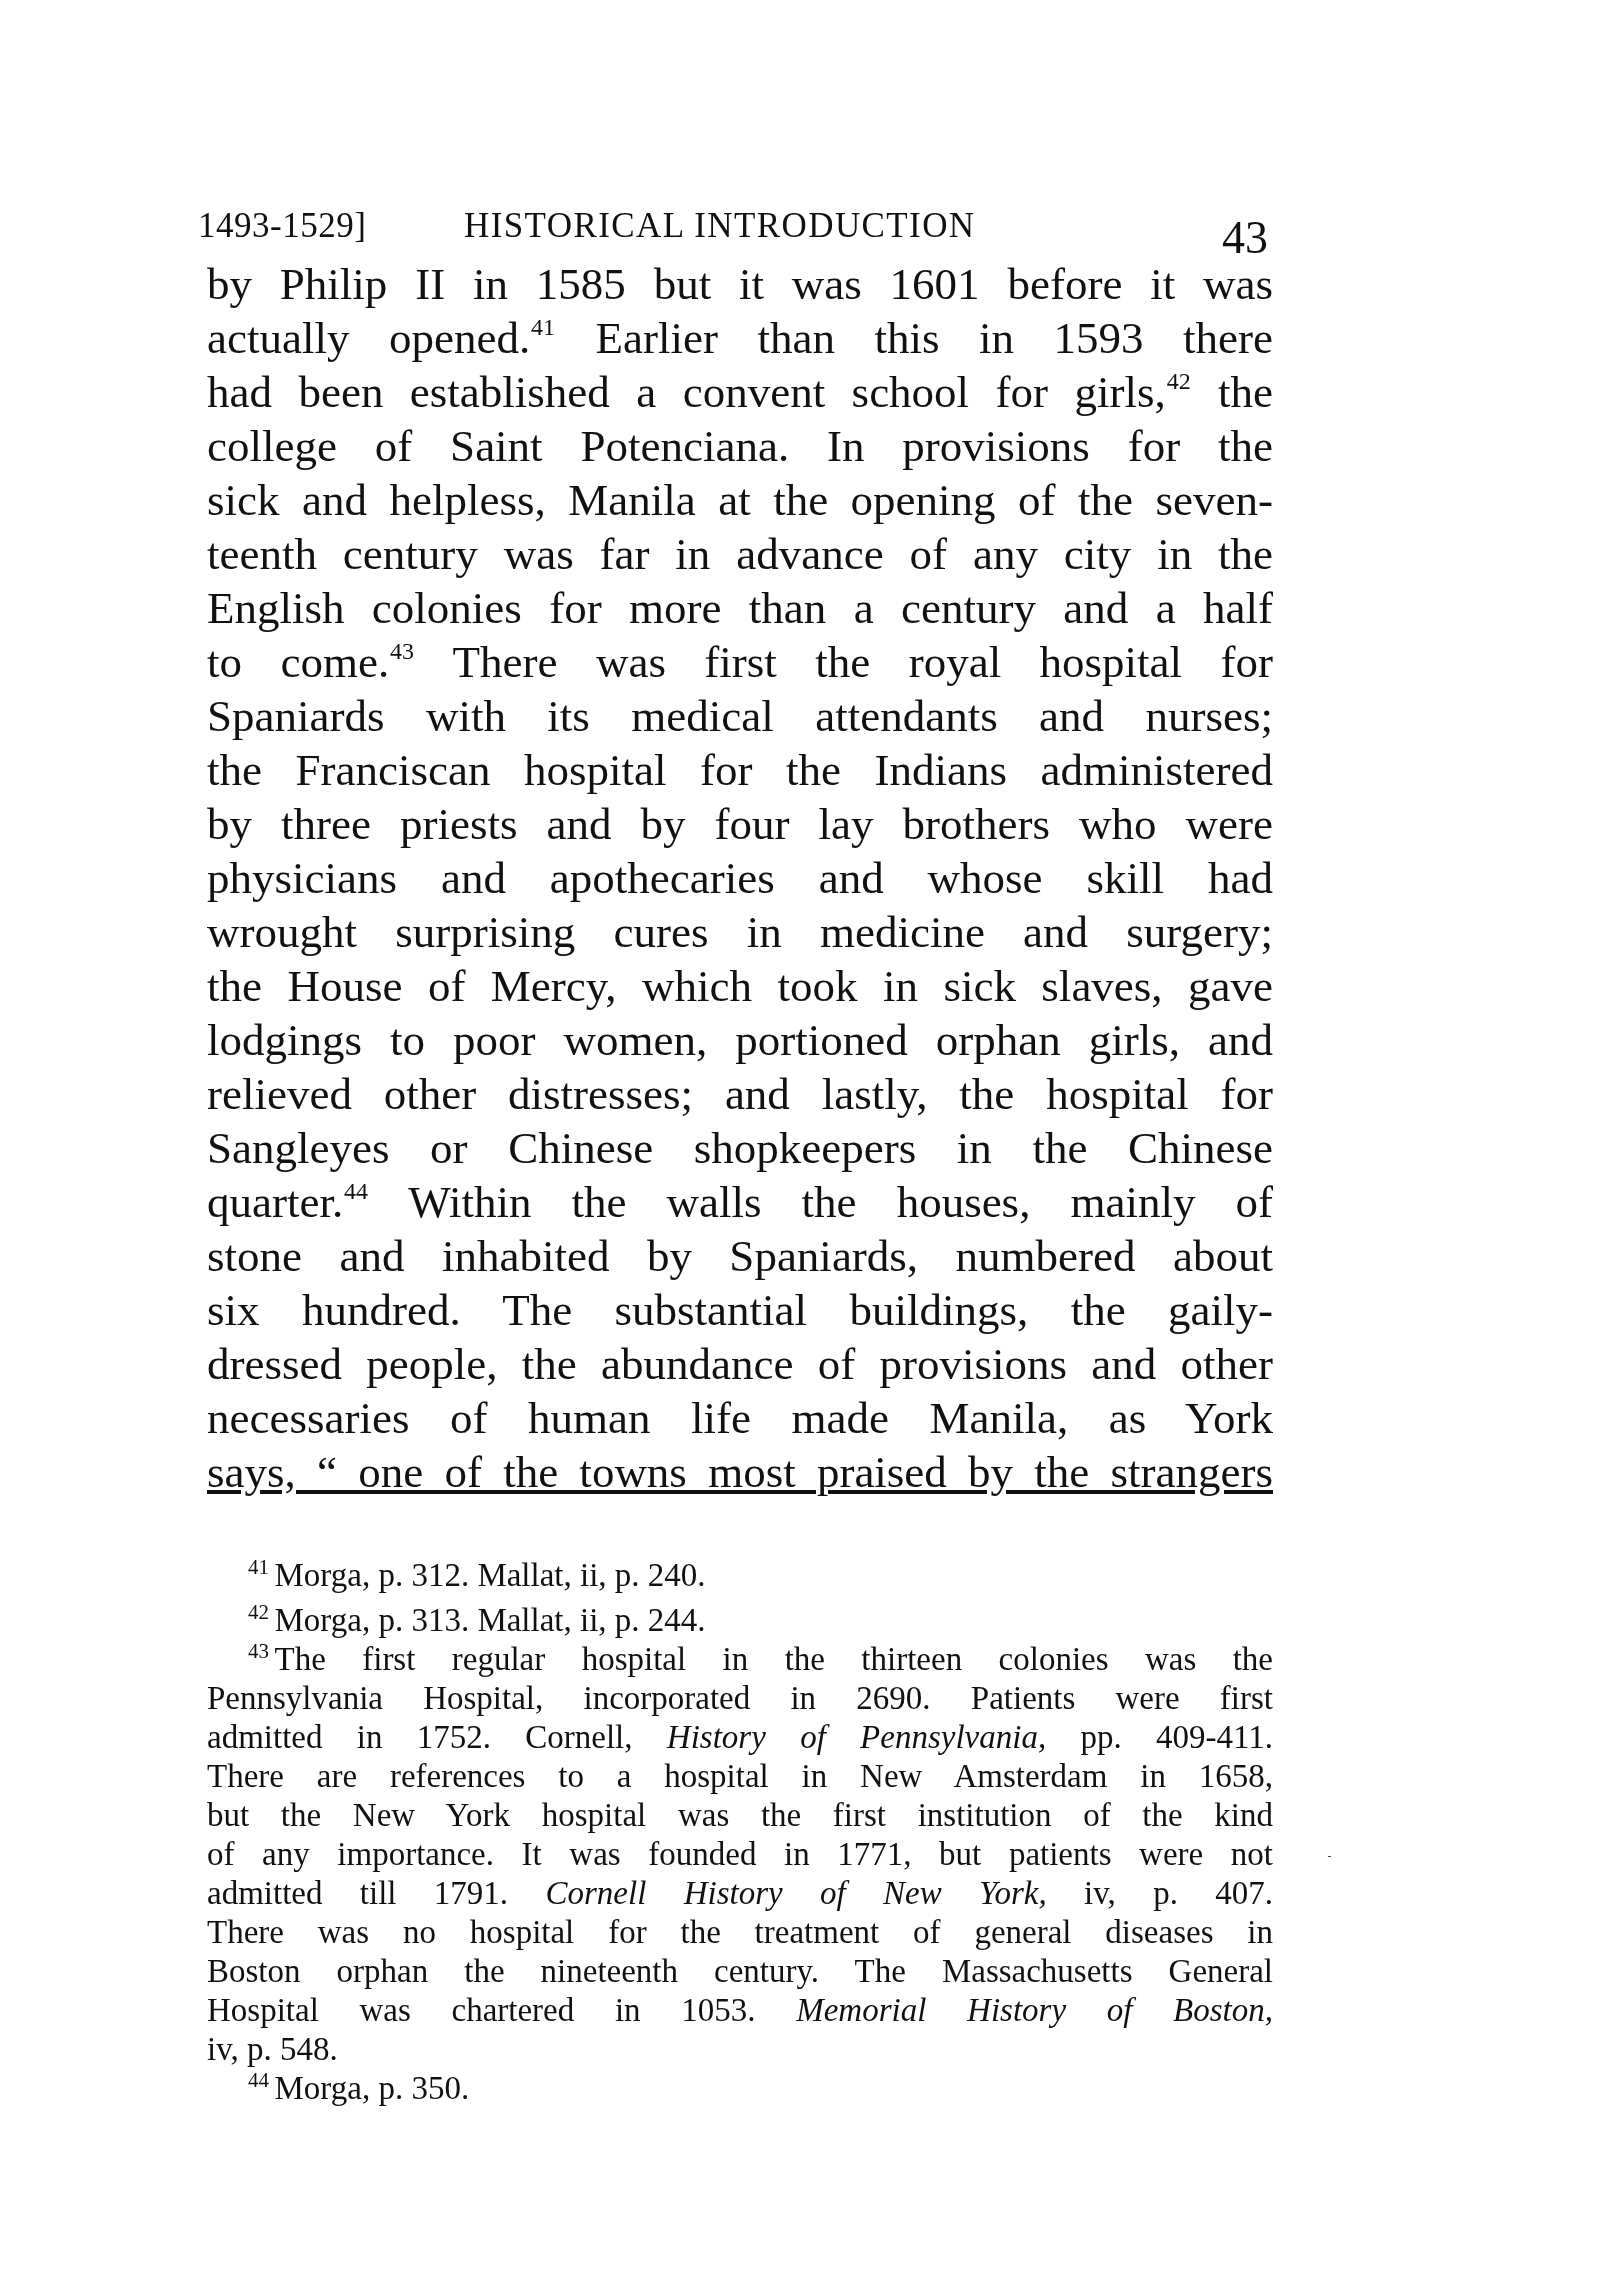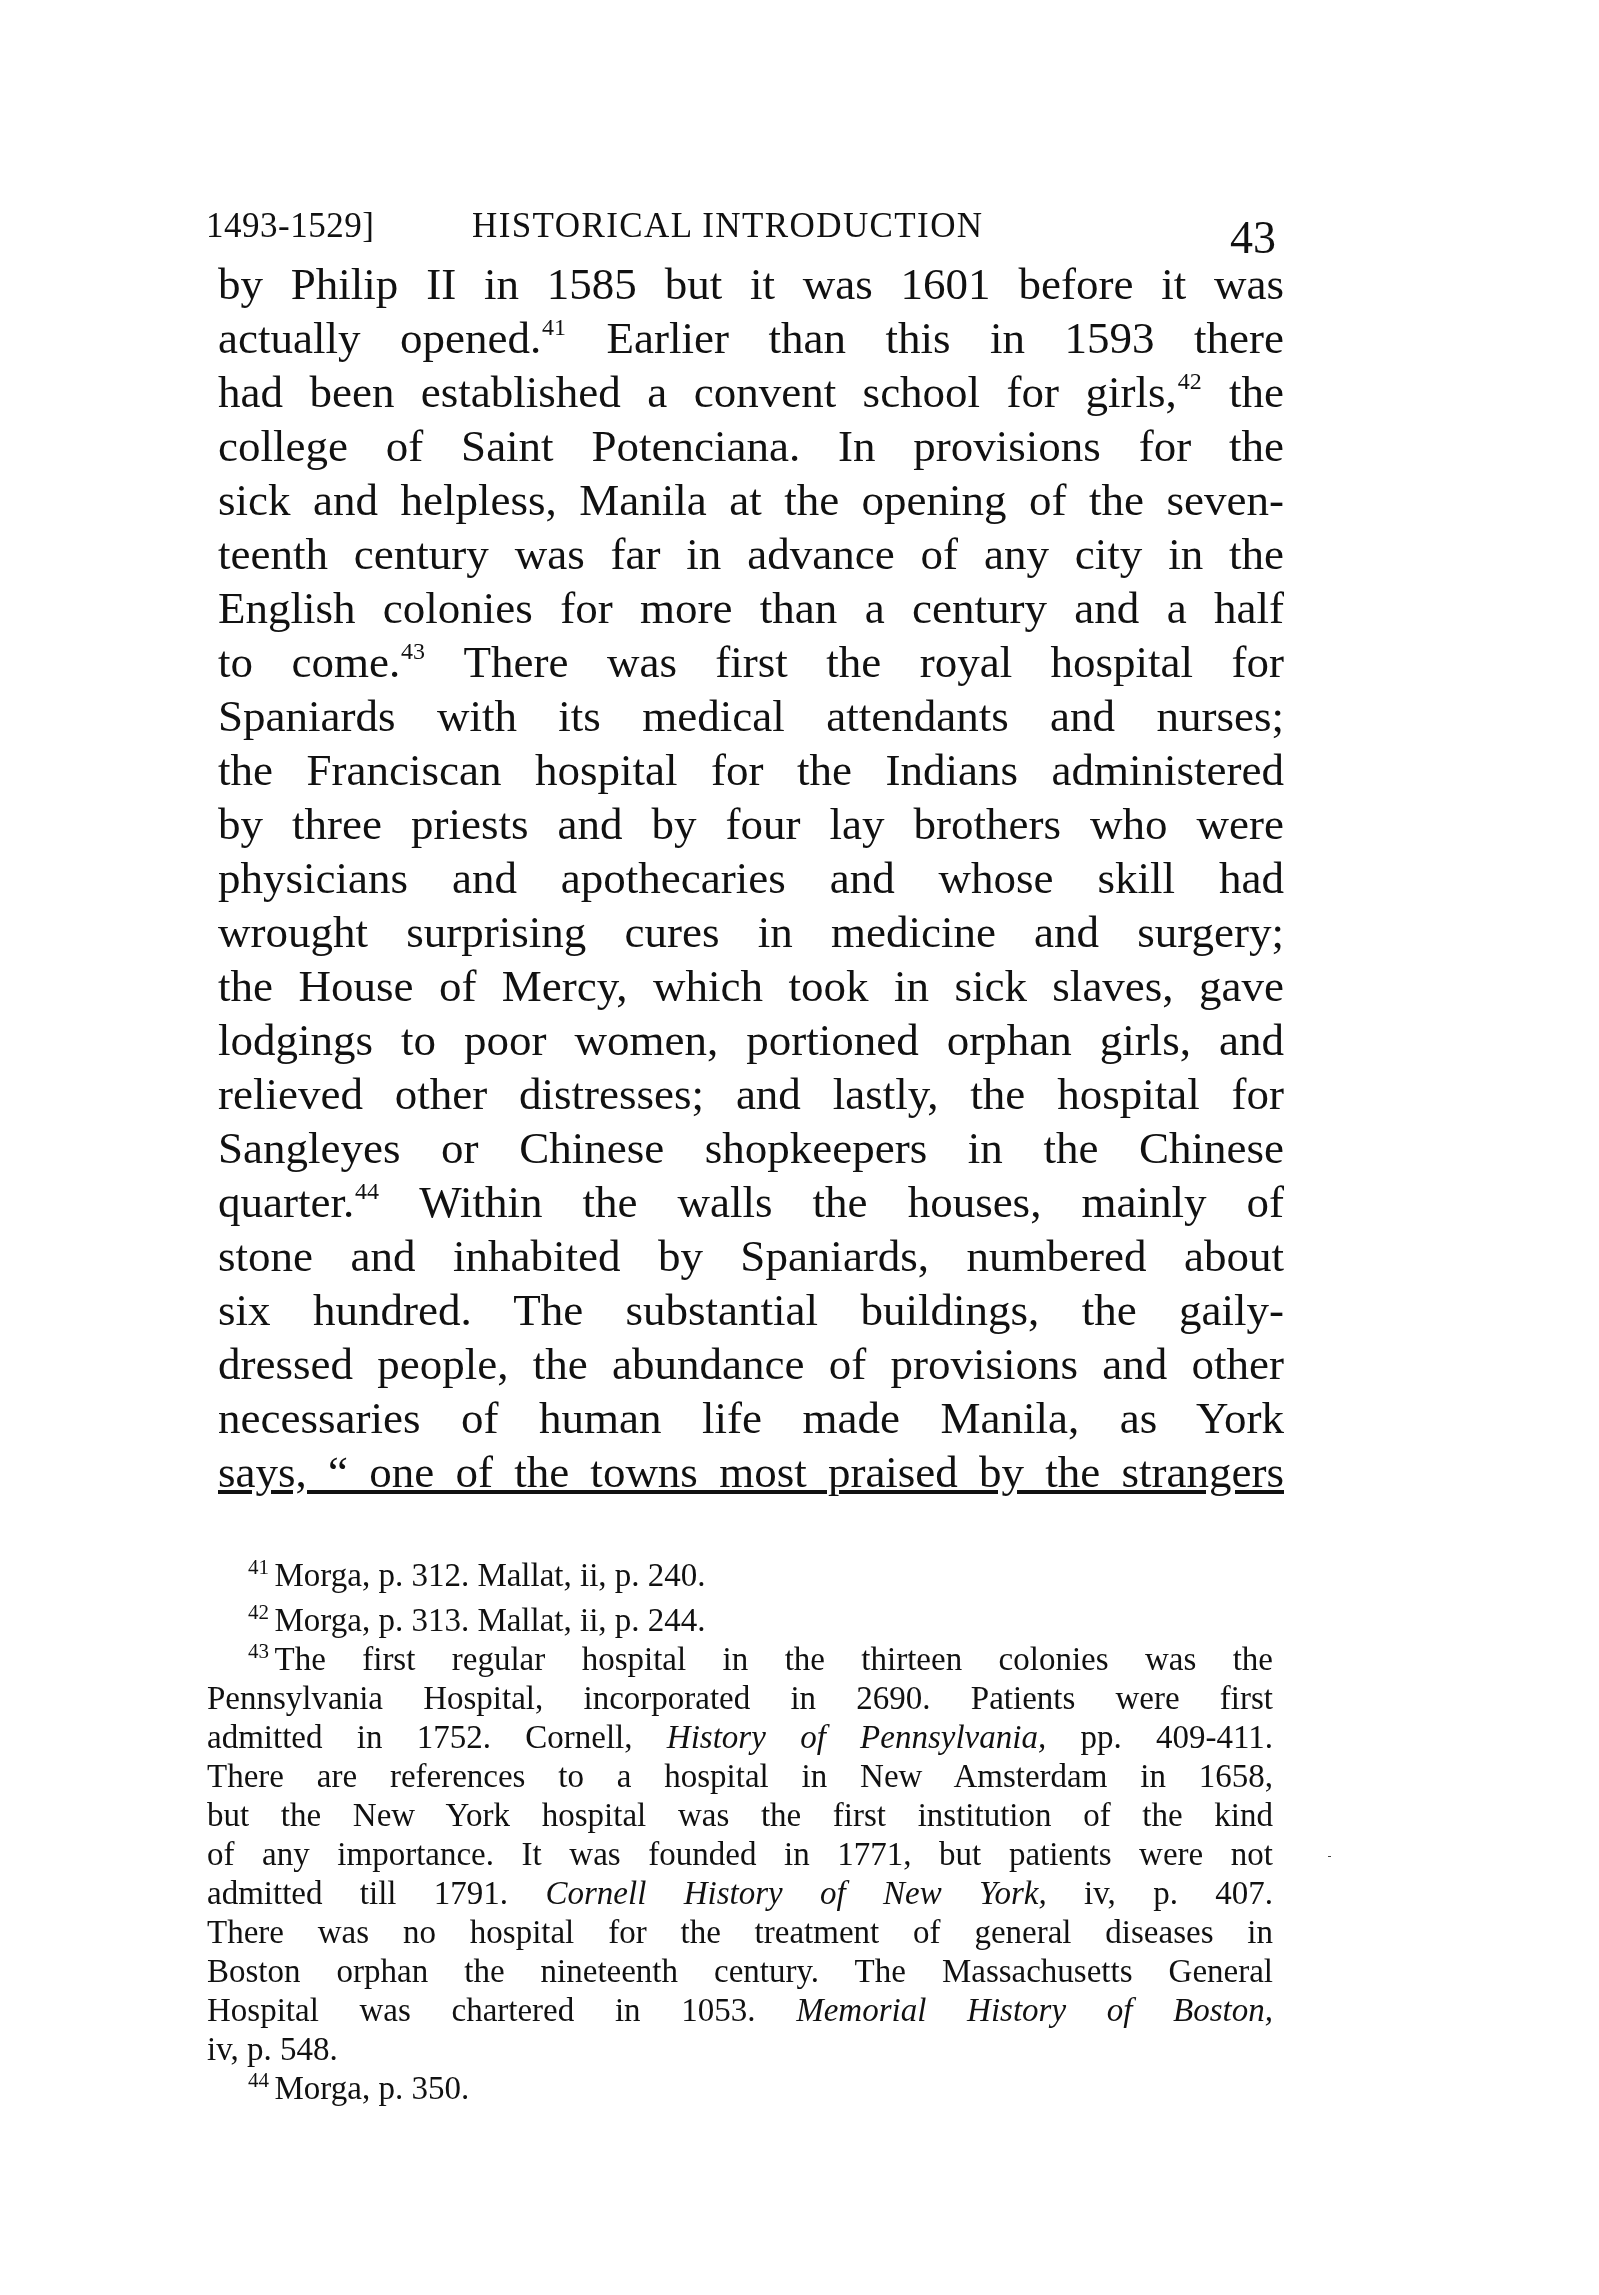--- a/index.html
+++ b/index.html
@@ -16,21 +16,21 @@
       color: #111111;
     }
     .page {
       position: absolute;
       left: 0; top: 0;
       width: 1599px;
       height: 2487px;
     }
     .running-head {
       position: absolute;
-      left: 206px;
+      left: 198px;
       top: 197px;
       width: 1070px;
       height: 51px;
       text-align: center;
     }
     .rh-range {
       position: absolute;
       left: 0;
       top: 9.2px;
       font-size: 35px;
@@ -44,21 +44,21 @@
       letter-spacing: 1.4px;
     }
     .rh-page {
       position: absolute;
       right: 0;
       top: 13.8px;
       font-size: 46px;
     }
     .body-text {
       position: absolute;
-      left: 218px;
+      left: 207px;
       top: 257px;
       width: 1066px;
     }
     .body-line {
       height: 54px;
       font-size: 45px;
       line-height: 54px;
       white-space: nowrap;
       text-align: justify;
       text-align-last: justify;

